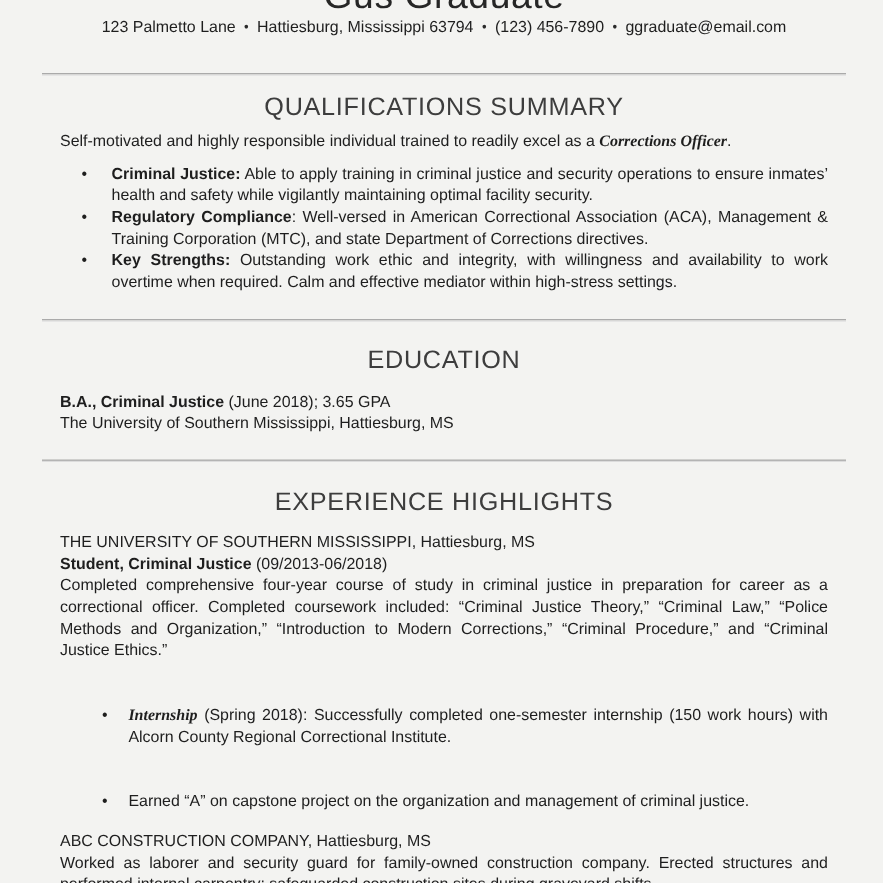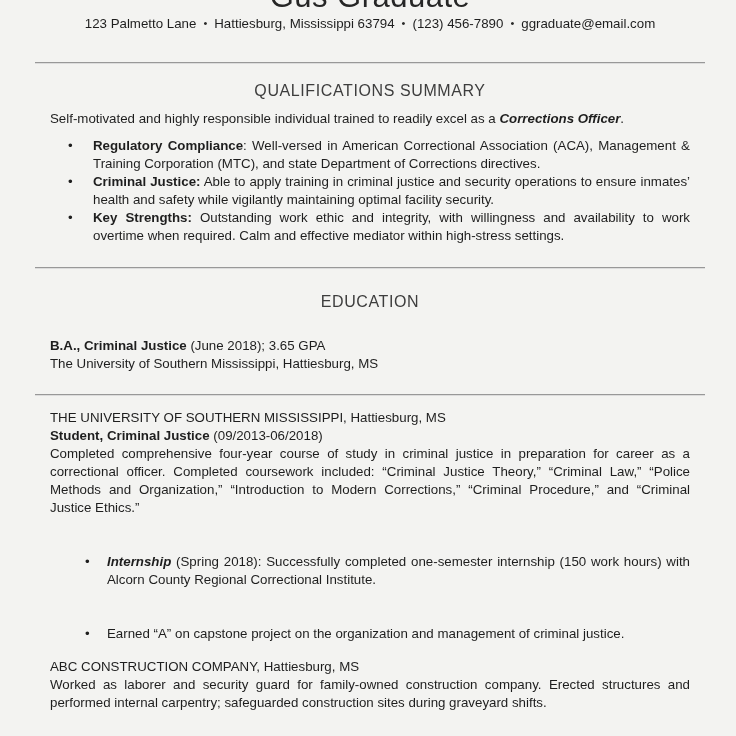--- a/index.html
+++ b/index.html
@@ -21,79 +21,80 @@
 
   hr.rule {
     margin: 0 -15px; height: 0; border: none;
     border-top: 1px solid #989898; border-bottom: 1px solid #dcdcdc;
   }
   hr.rule-1 { margin-top: 29px; }
   hr.rule-2 { margin-top: 22px; }
   hr.rule-3 { margin-top: 21px; }
 
   .section-heading {
-    font-size: 16px; line-height: 22px; font-weight: 400;
+    font-size: 21px; line-height: 22px; font-weight: 400;
     letter-spacing: 0.6px; color: #3d3d3d; text-align: center; margin: 0;
   }
   .qual-heading { margin-top: 16px; }
   .edu-heading  { margin-top: 22px; }
   .exp-heading  { margin-top: 23px; }
 
   p { margin: 0; }
   .intro { margin-top: 8px; }
 
   ul { margin: 0; padding: 0; list-style: none; }
   .qual-list { margin-top: 9px; }
   .qual-list li, .job-list li { position: relative; text-align: justify; }
   .qual-list li { padding-left: 43px; }
   .qual-list li::before { content: "\2022"; position: absolute; left: 18px; }
   .job-list li { padding-left: 57px; margin-top: 36px; }
   .job-list li::before { content: "\2022"; position: absolute; left: 35px; }
 
-  .edu-block { margin-top: 24px; }
+  .edu-block { margin-top: 14px; }
   .job-1 { margin-top: 13px; }
   .job-2 { margin-top: 15px; }
   .job-summary { text-align: justify; }
 
   b, strong { font-weight: 700; }
   .ital { font-style: italic; }
-  .bold-ital { font-weight: 700; font-style: italic; }
+  .bold-ital { font-weight: 700; font-style: italic; font-family: Liberation Serif, serif; }
 </style>
 </head>
 <body>
 
 <div class="page">
 
   <h1 class="name">Gus Graduate</h1>
 
   <p class="contact"><span>123 Palmetto Lane</span><span class="sep">•</span><span>Hattiesburg, Mississippi 63794</span><span class="sep">•</span><span>(123) 456-7890</span><span class="sep">•</span><span>ggraduate@email.com</span></p>
 
   <hr class="rule rule-1">
 
   <h2 class="section-heading qual-heading">QUALIFICATIONS SUMMARY</h2>
 
   <p class="intro"><span>Self-motivated and highly responsible individual trained to readily excel as a </span><span class="bold-ital">Corrections Officer</span><span>.</span></p>
 
   <ul class="qual-list">
+    <li><strong>Criminal Justice:</strong><span> Able to apply training in criminal justice and security operations to ensure inmates’ health and safety while vigilantly maintaining optimal facility security.</span></li>
     <li><strong>Regulatory Compliance</strong><span>: Well-versed in American Correctional Association (ACA), Management &amp; Training Corporation (MTC), and state Department of Corrections directives.</span></li>
-    <li><strong>Criminal Justice:</strong><span> Able to apply training in criminal justice and security operations to ensure inmates’ health and safety while vigilantly maintaining optimal facility security.</span></li>
     <li><strong>Key Strengths:</strong><span> Outstanding work ethic and integrity, with willingness and availability to work overtime when required. Calm and effective mediator within high-stress settings.</span></li>
   </ul>
 
   <hr class="rule rule-2">
 
   <h2 class="section-heading edu-heading">EDUCATION</h2>
 
   <div class="edu-block">
     <p><strong>B.A., Criminal Justice</strong><span> (June 2018); 3.65 GPA</span></p>
     <p>The University of Southern Mississippi, Hattiesburg, MS</p>
   </div>
 
   <hr class="rule rule-3">
 
+  <h2 class="section-heading exp-heading">EXPERIENCE HIGHLIGHTS</h2>
 
   <div class="job-1">
     <p>THE UNIVERSITY OF SOUTHERN MISSISSIPPI, Hattiesburg, MS</p>
     <p><strong>Student, Criminal Justice</strong><span> (09/2013-06/2018)</span></p>
     <p class="job-summary">Completed comprehensive four-year course of study in criminal justice in preparation for career as a correctional officer. Completed coursework included: “Criminal Justice Theory,” “Criminal Law,” “Police Methods and Organization,” “Introduction to Modern Corrections,” “Criminal Procedure,” and “Criminal Justice Ethics.”</p>
     <ul class="job-list">
       <li><span class="bold-ital">Internship</span><span> (Spring 2018): Successfully completed one-semester internship (150 work hours) with Alcorn County Regional Correctional Institute.</span></li>
       <li><span class="bold-ital"></span><span>Earned “A” on capstone project on the organization and management of criminal justice.</span></li>
     </ul>
   </div>

